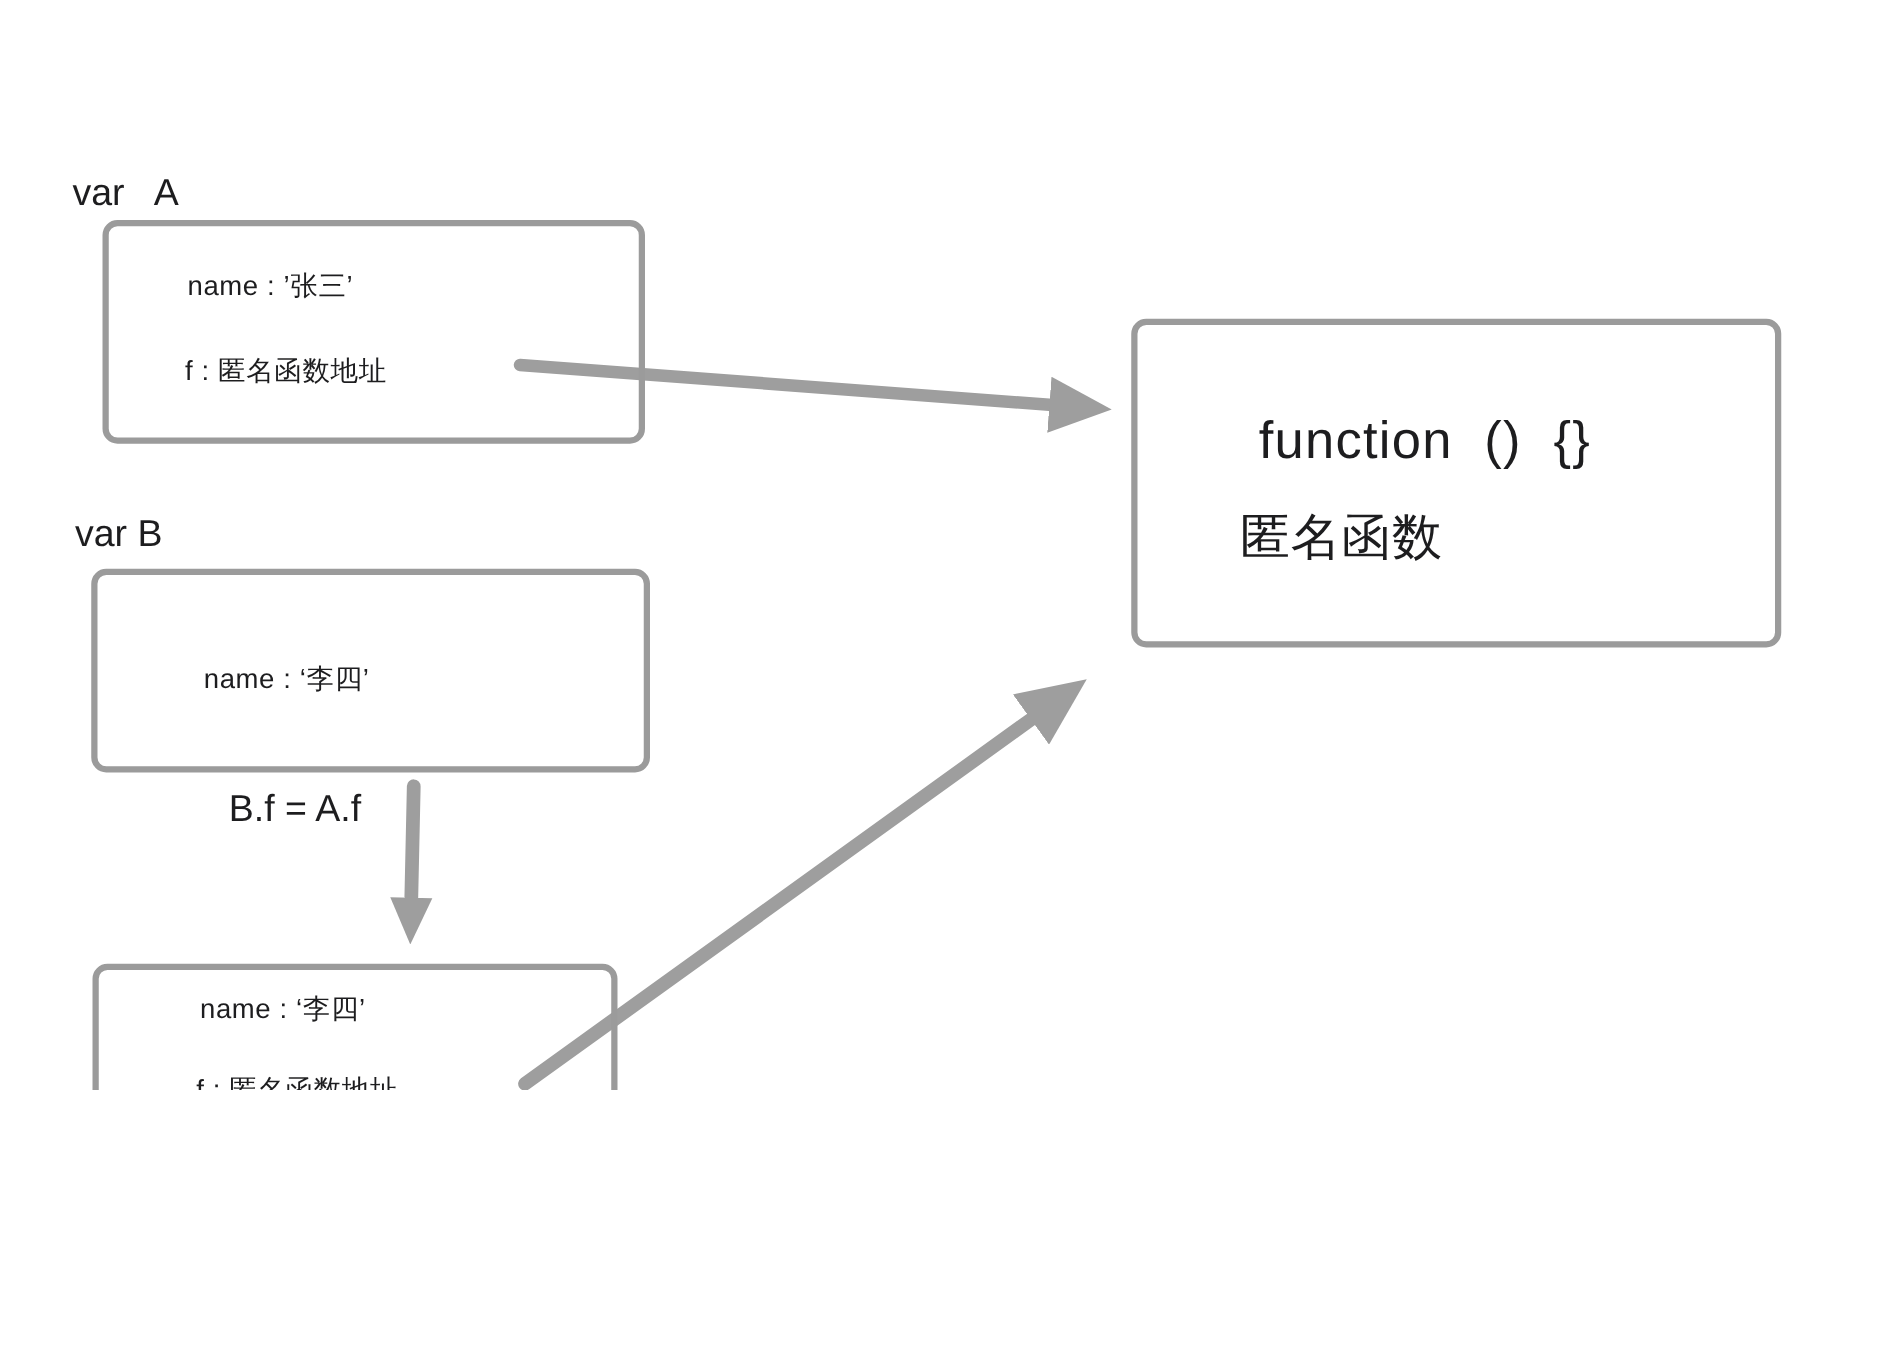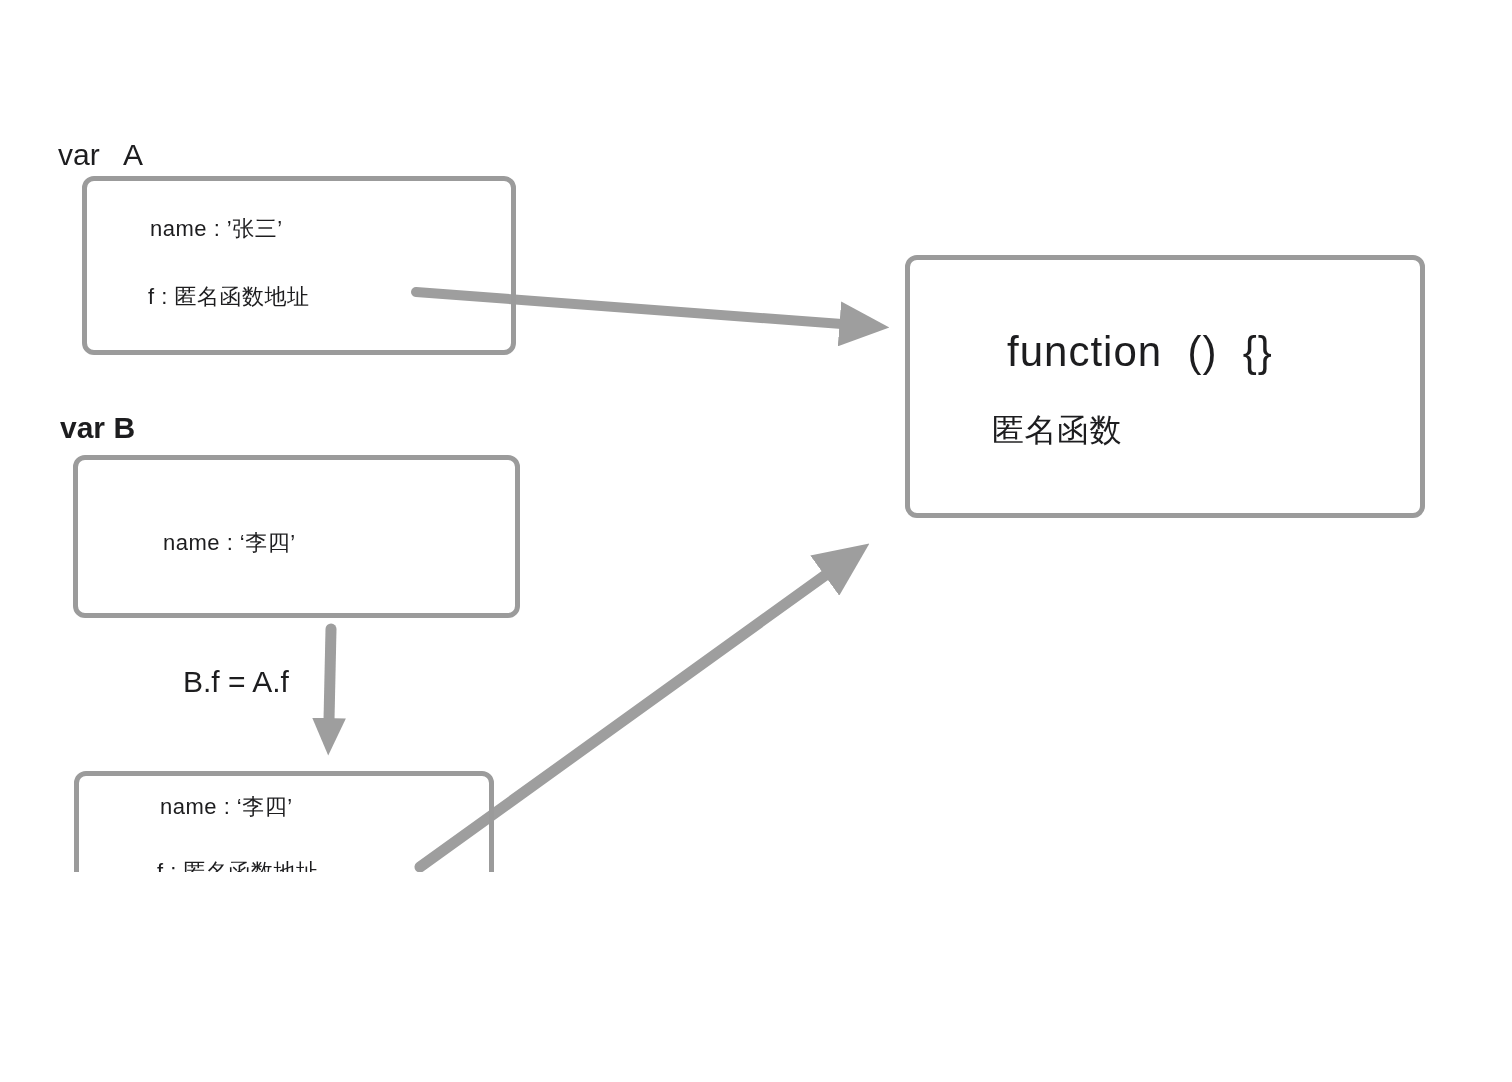--- a/index.html
+++ b/index.html
@@ -54,21 +54,21 @@
     transform: translateY(-50%);
     line-height: 1;
   }
 
   .fn-sig {
     font-size: 42px;
     letter-spacing: 1px;
     margin-left: 24px;
   }
   .fn-body {
-    font-size: 32px;
+    font-size: 40px;
   }
 
   .wm-main {
     position: absolute;
     transform: translateY(-50%);
     font-size: 48px;
     font-weight: 600;
     letter-spacing: 3px;
     color: var(--watermark-light);
     white-space: pre;
@@ -107,26 +107,26 @@
   <div class="lbl" style="left:58px; top:155px;">var   A</div>
 
   <div class="obj-box" style="left:82px; top:176px; width:434px; height:179px;"></div>
   <div class="txt" style="left:150px; top:229px;">name : ’张三’</div>
   <div class="txt" style="left:148px; top:297px;">f : 匿名函数地址</div>
 
   <div class="obj-box" style="left:905px; top:255px; width:520px; height:263px;"></div>
   <div class="txt fn-sig" style="left:983px; top:352px;">function  ()  {}</div>
   <div class="txt fn-body" style="left:992px; top:430px;">匿名函数</div>
 
-  <div class="lbl" style="left:60px; top:428px;font-weight:bold;">var B</div>
+  <div class="lbl" style="left:60px; top:428px;">var B</div>
 
   <div class="obj-box" style="left:73px; top:455px; width:447px; height:163px;"></div>
   <div class="txt" style="left:163px; top:543px;">name : ‘李四’</div>
 
-  <div class="lbl" style="left:183px; top:682px;">B.f = A.f</div>
+  <div class="lbl" style="left:183px; top:648px;">B.f = A.f</div>
 
   <div class="obj-box" style="left:74px; top:771px; width:420px; height:166px;"></div>
   <div class="txt" style="left:160px; top:807px;">name : ‘李四’</div>
   <div class="txt" style="left:157px; top:872px;">f : 匿名函数地址</div>
 
   <div class="wm-sub" style="left:1316px; top:1049px;margin-left:16px;">@稀土掘金技术社区</div>
 
 </div>
 
 </body></html>

